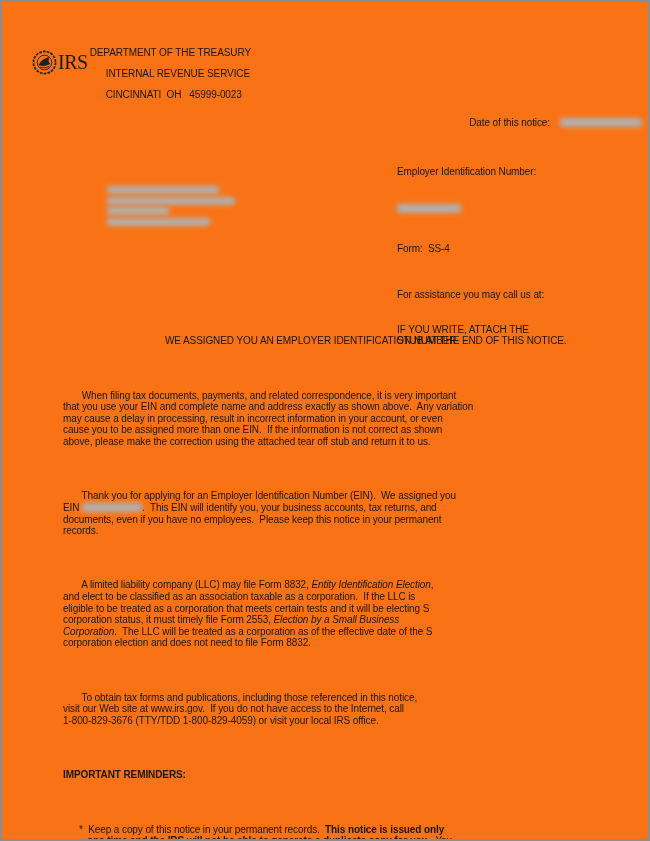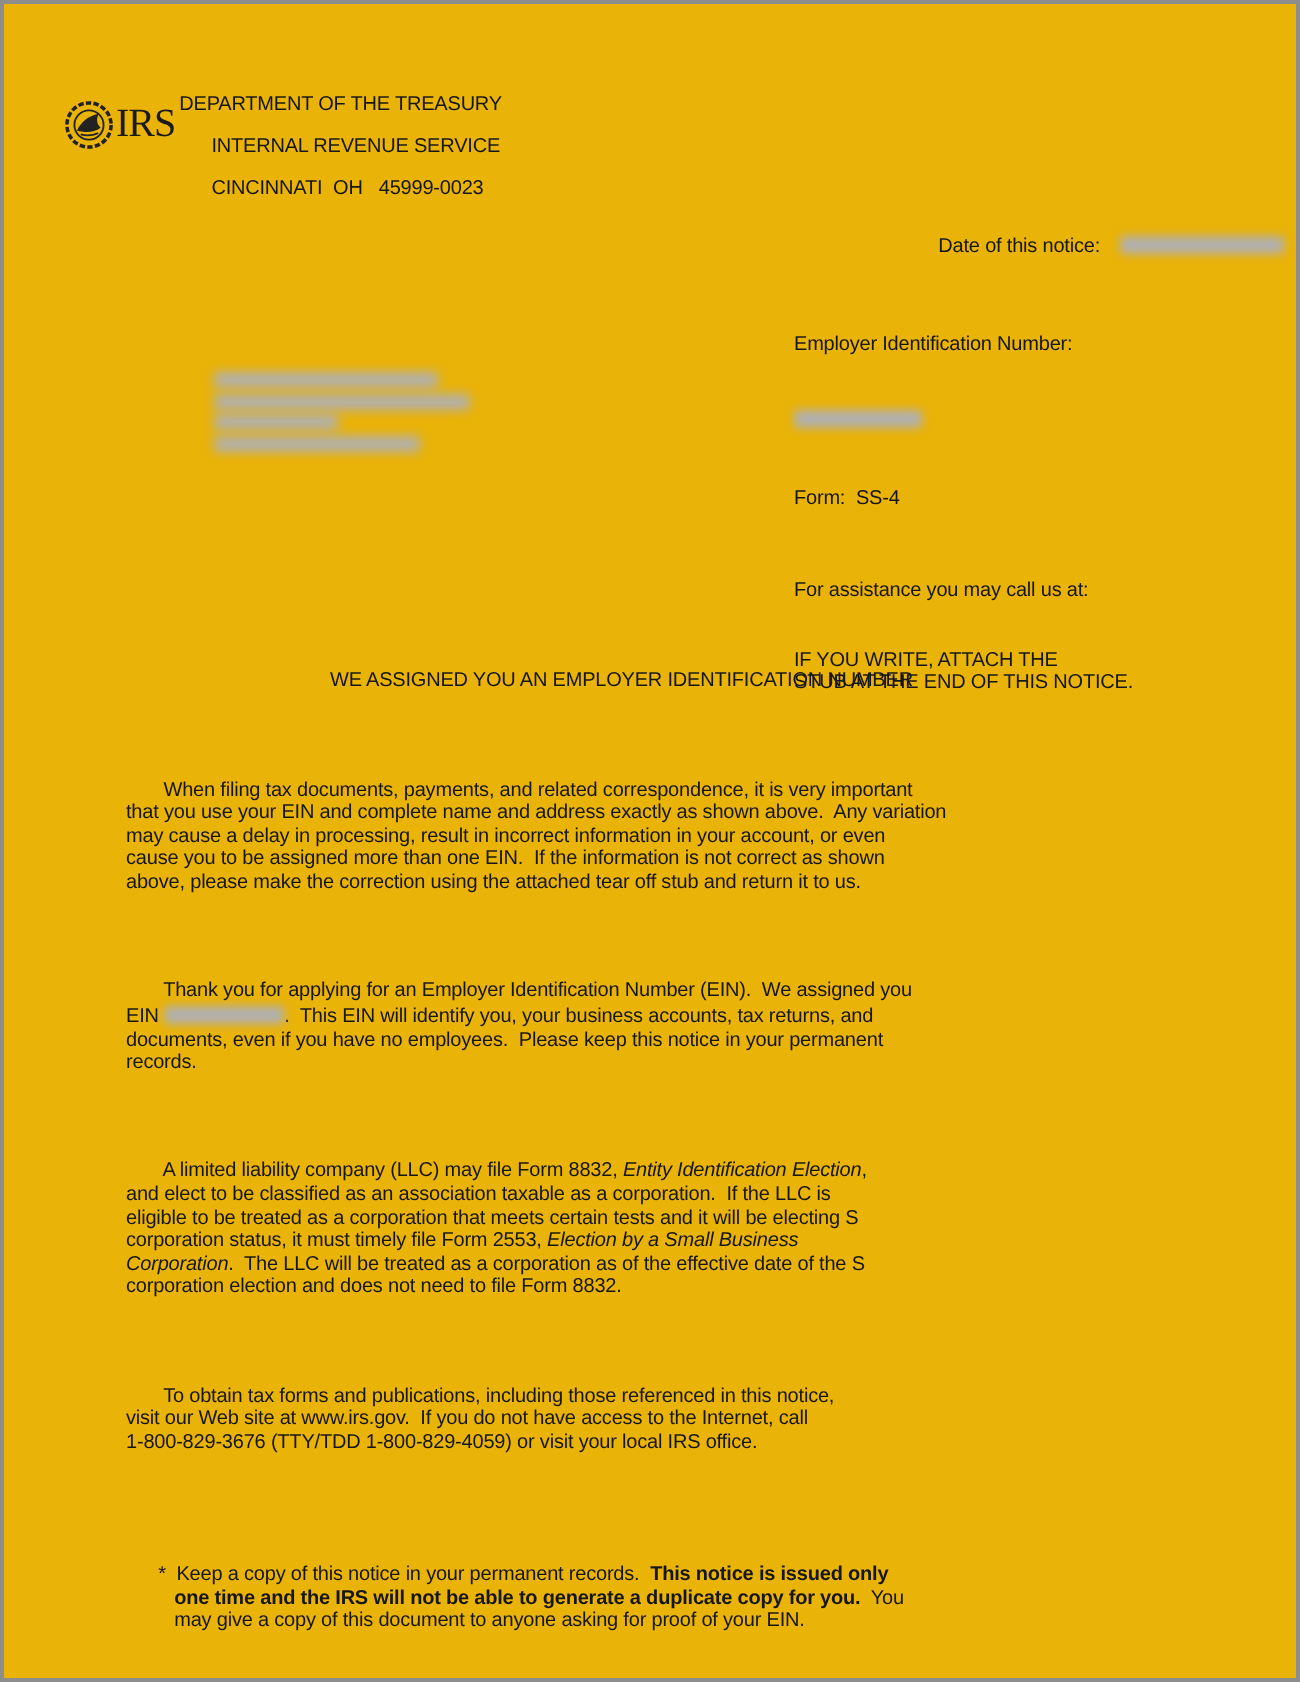--- a/index.html
+++ b/index.html
@@ -1,19 +1,19 @@
 <!DOCTYPE html>
 <html><head>
 <meta charset="utf-8">
 <style>
   html,body{margin:0;padding:0;background:#e8e8e8;}
   .page{
     position:relative;
     width:650px;height:841px;
-    background:#eab308;
+    background:#f97316;
     box-sizing:border-box;
     border:2px solid #8d8d8d;
     overflow:hidden;
     font-family:"DejaVu Sans Mono", monospace;
     color:#161616;
   }
   .scan{filter:blur(0.35px);}
   .mono{
     font-family:Liberation Sans, sans-serif;
     font-size:10px;
@@ -117,20 +117,21 @@
 and elect to be classified as an association taxable as a corporation.  If the LLC is
 eligible to be treated as a corporation that meets certain tests and it will be electing S
 corporation status, it must timely file Form 2553, </span><span class="italic">Election by a Small Business
 Corporation</span><span>.  The LLC will be treated as a corporation as of the effective date of the S
 corporation election and does not need to file Form 8832.</span></div>
 
     <div class="para">       To obtain tax forms and publications, including those referenced in this notice,
 visit our Web site at www.irs.gov.  If you do not have access to the Internet, call
 1-800-829-3676 (TTY/TDD 1-800-829-4059) or visit your local IRS office.</div>
 
+    <div class="para heading">IMPORTANT REMINDERS:</div>
 
     <div class="para"><span>      *  Keep a copy of this notice in your permanent records.  </span><span class="bold">This notice is issued only
          one time and the IRS will not be able to generate a duplicate copy for you.</span><span>  You
          may give a copy of this document to anyone asking for proof of your EIN.</span></div>
 
     
 
     
 
     

